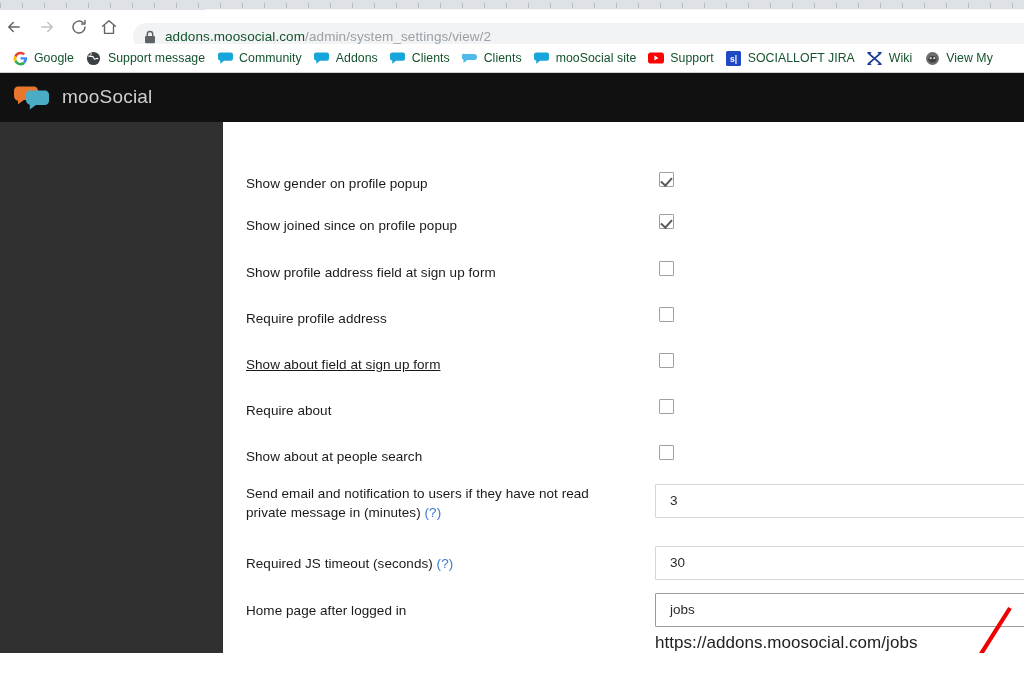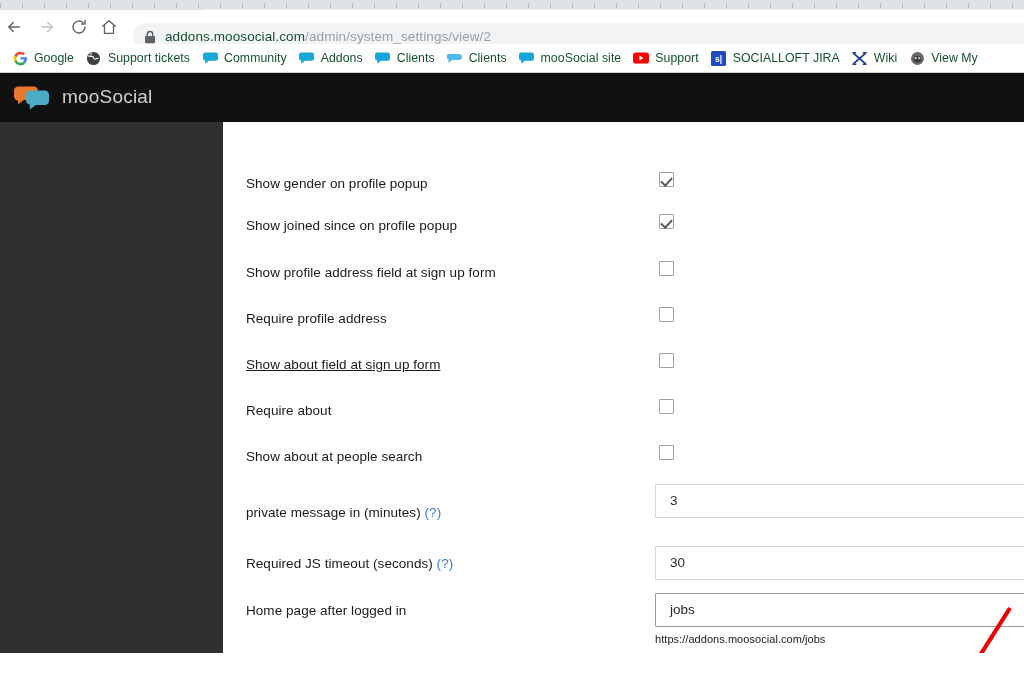--- a/index.html
+++ b/index.html
@@ -129,21 +129,21 @@
     box-sizing:border-box;
     border:1px solid #d6d6d6;background:#fff;
     font-size:13.5px;color:#2b2b2b;
     padding:0 0 0 14px;line-height:32px;
     font-family:"Liberation Sans",sans-serif;
     border-radius:1px;cursor:text;
   }
   .txtfield.focused{border-color:#9a9a9a;}
   .helper{
     position:absolute;left:432px;
-    font-size:11px;color:#222;letter-spacing:.05px;
+    font-size:17px;color:#222;letter-spacing:.05px;
   }
 
   
   .arrow{
     position:absolute;left:223px;top:49px;width:801px;height:555px;
     pointer-events:none;
   }
 </style>
 </head>
 <body>
@@ -202,21 +202,21 @@
         <span class="bm-label">Google</span>
       </div>
       <div class="bm">
         <span class="bm-ico">
           <svg width="15" height="15" viewBox="0 0 24 24">
             <circle cx="12" cy="12" r="10.5" fill="#3c4043"></circle>
             <path d="M4 8c3 1.5 5 0 7 1s1 4 3 4 3-2 5-1" fill="none" stroke="#fff" stroke-width="1.8" stroke-linecap="round"></path>
             <path d="M8 3.2c1 2 0 3.5-1.5 4.2" fill="none" stroke="#fff" stroke-width="1.6" stroke-linecap="round"></path>
           </svg>
         </span>
-        <span class="bm-label">Support tickets</span>
+        <span class="bm-label">Support message</span>
       </div>
       <div class="bm">
         <span class="bm-ico">
           <svg width="15" height="14" viewBox="0 0 20 17">
             <path d="M3 1h14a3 3 0 0 1 3 3v5a3 3 0 0 1-3 3H8l-5 4v-4.2A3 3 0 0 1 0 9V4a3 3 0 0 1 3-3z" fill="#17a6d9"></path>
           </svg>
         </span>
         <span class="bm-label">Community</span>
       </div>
       <div class="bm">
@@ -332,21 +332,21 @@
           </div>
           <div class="row" style="top: 279px;">
             <div class="lbl" style="top: 0px;">Require about</div>
             <div class="cb" style="top: -2px;"></div>
           </div>
           <div class="row" style="top: 325px;">
             <div class="lbl" style="top: 0px;">Show about at people search</div>
             <div class="cb" style="top: -2px;"></div>
           </div>
           <div class="row" style="top: 362px;">
-            <div class="lbl" style="top: 0px;"><br><span>private message in (minutes)</span> <span class="help">(?)</span></div>
+            <div class="lbl" style="top: 0px;"><span>Send email and notification to users if they have not read</span><br><span>private message in (minutes)</span> <span class="help">(?)</span></div>
             <div class="txtfield" style="top: 0px;">3</div>
           </div>
           <div class="row" style="top: 424px;">
             <div class="lbl" style="top: 8px;"><span>Required JS timeout (seconds)</span> <span class="help">(?)</span></div>
             <div class="txtfield" style="top: 0px;">30</div>
           </div>
           <div class="row" style="top: 471px;">
             <div class="lbl" style="top: 8px;"><span>Home page after logged in</span></div>
             <div class="txtfield focused" style="top: 0px;">jobs</div>
             <div class="helper" style="top:40px">https://addons.moosocial.com/jobs</div>

